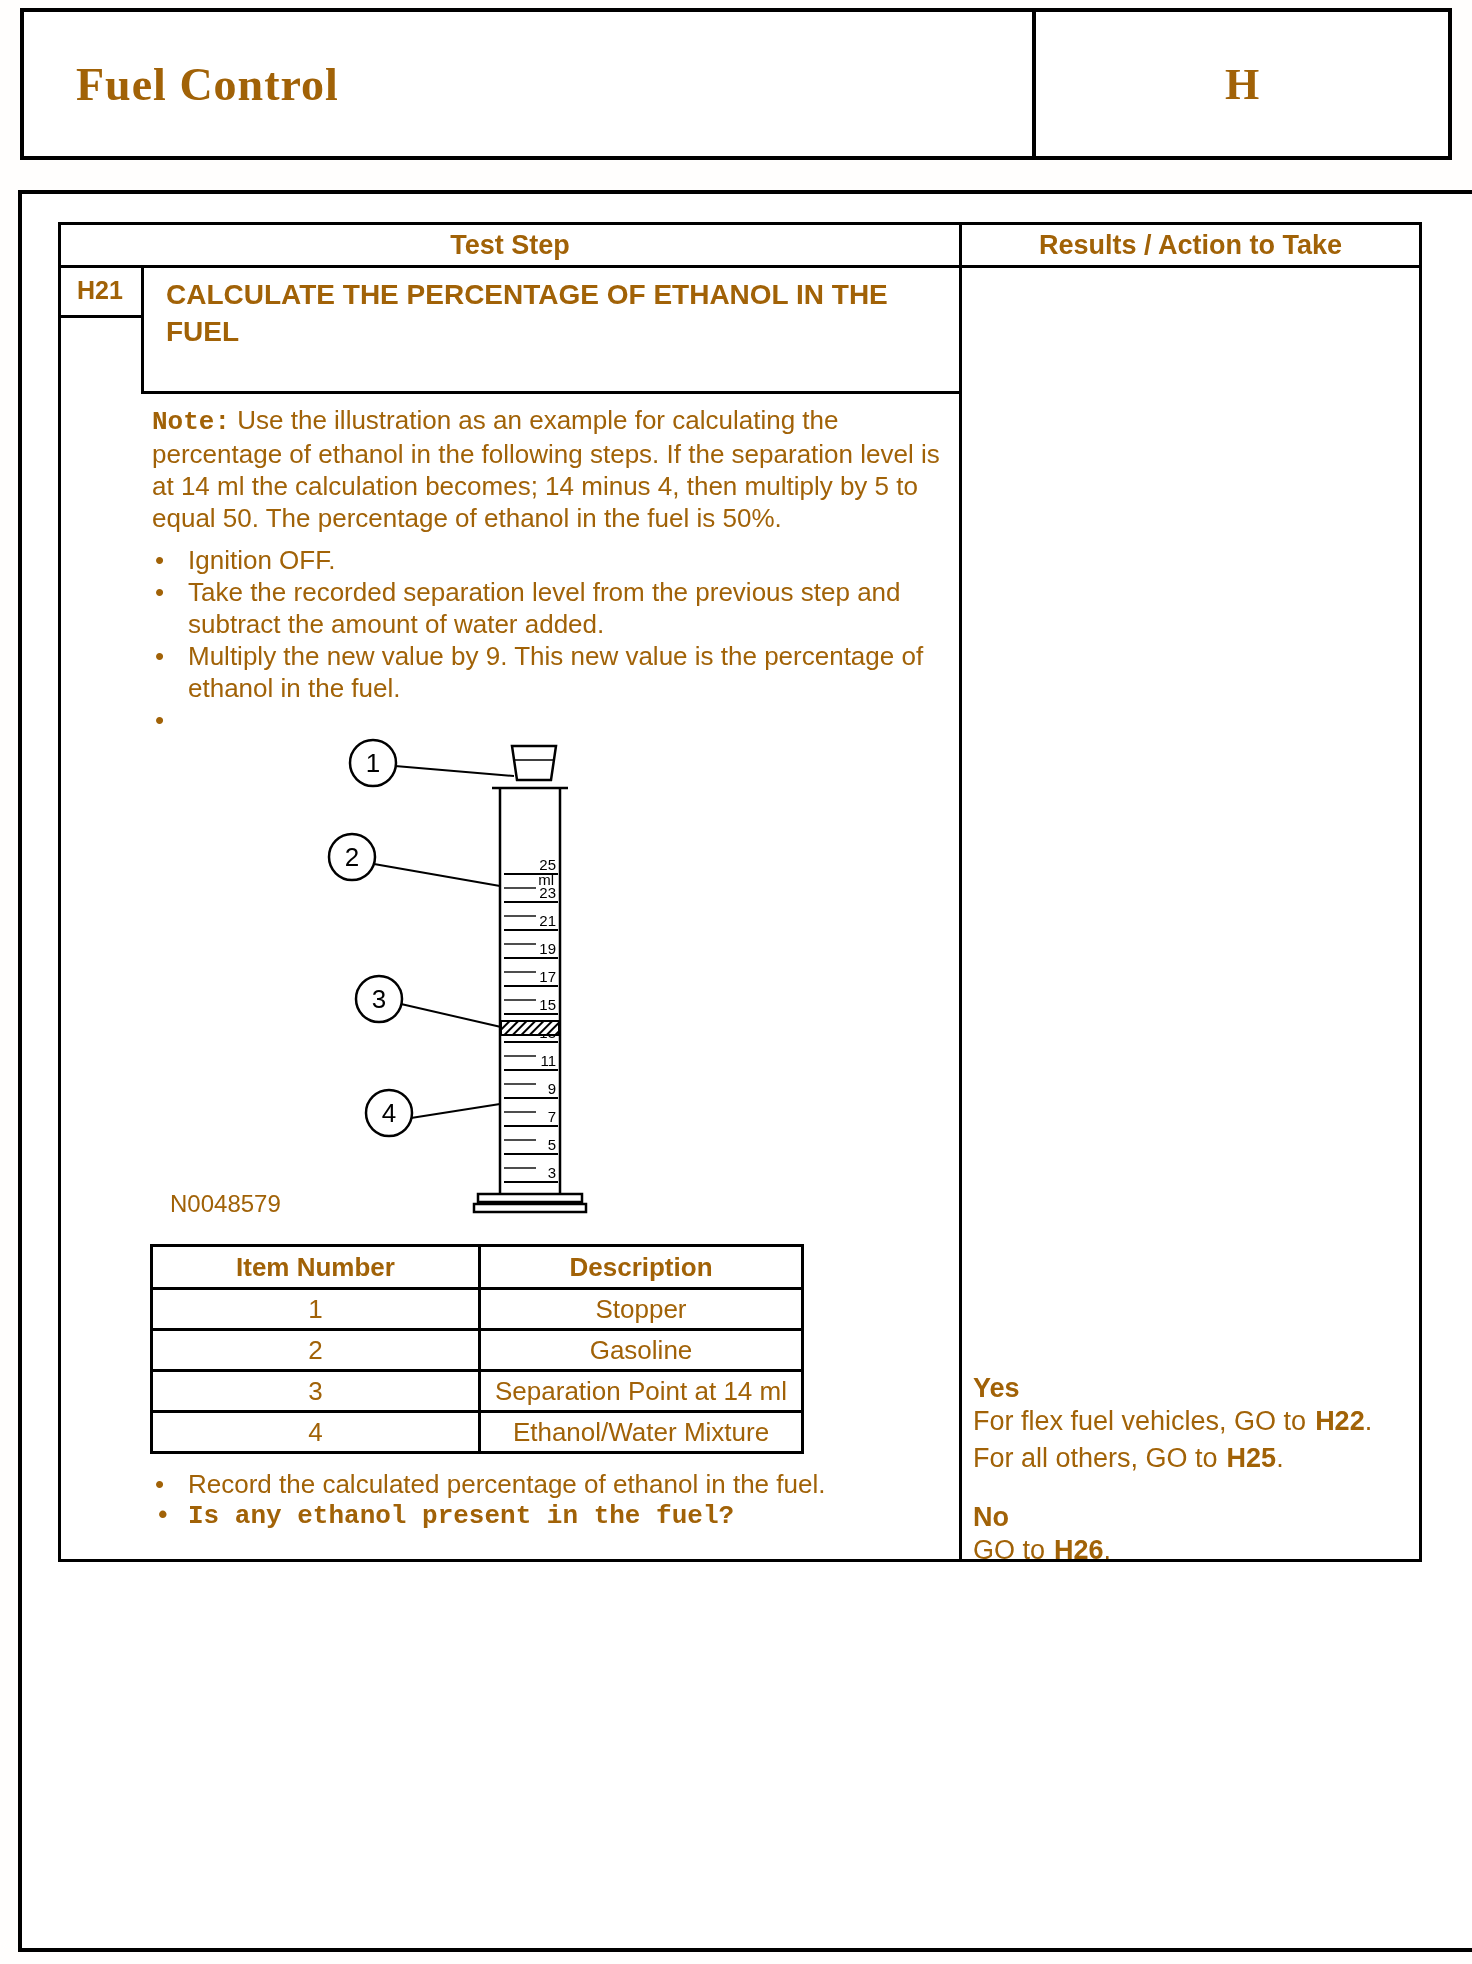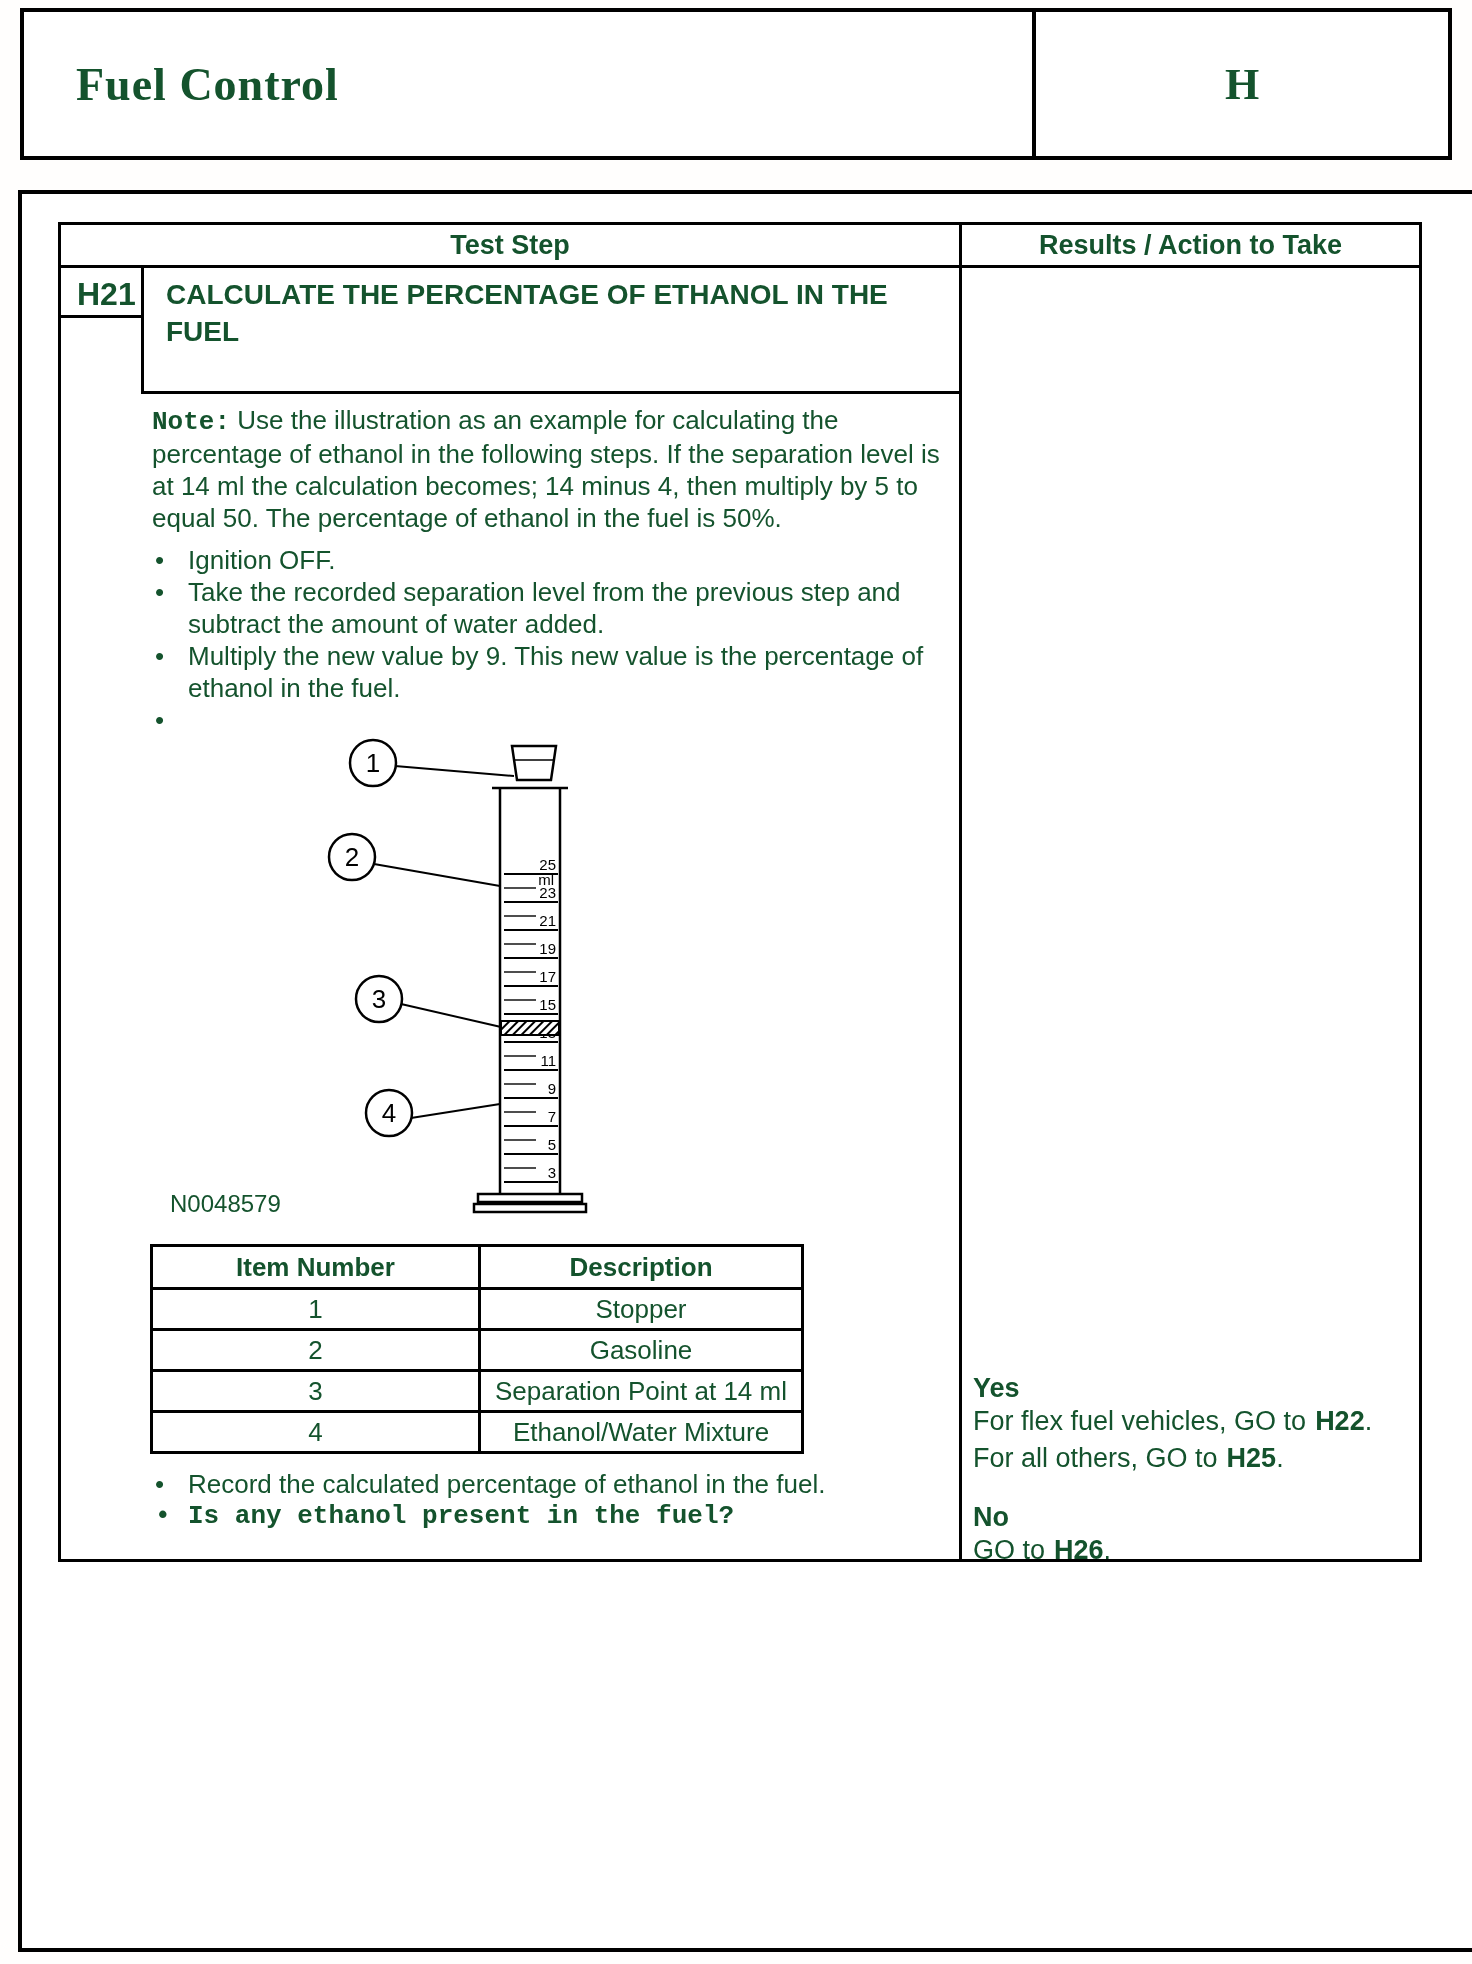--- a/index.html
+++ b/index.html
@@ -1,18 +1,18 @@
 <!DOCTYPE html>
 <html><head>
 <meta charset="utf-8">
 <style>
   html,body { margin:0; padding:0; background:#fff; }
   .page {
     position:relative; width:1472px; height:1964px; background:#fffefd;
-    font-family:"Liberation Sans", sans-serif; color:#14532d; overflow:hidden;
+    font-family:"Liberation Sans", sans-serif; color:#a16207; overflow:hidden;
   }
   .b { font-weight:700;font-family:Liberation Mono, monospace; }
 
   
   .header-box { position:absolute; left:20px; top:8px; width:1424px; height:144px; border:4px solid #000; background:#fff; }
   .header-title {
     position:absolute; left:52px; top:50%; transform:translateY(-50%);
     font-family:"Liberation Serif", serif; font-weight:700; font-size:46px; letter-spacing:1px;
   }
   .header-divider { position:absolute; left:1008px; top:0; height:100%; width:4px; background:#000; }
@@ -26,21 +26,21 @@
 
   
   .test-table { position:absolute; left:36px; top:28px; width:1358px; height:1334px; border:3px solid #000; font-size:26px; }
   .col-div { position:absolute; left:898px; top:0; bottom:0; width:3px; background:#000; }
   .thead-row { position:absolute; left:0; right:0; top:0; height:40px; border-bottom:3px solid #000; }
   .th-left  { position:absolute; left:0; width:898px; height:40px; line-height:40px; text-align:center; font-weight:700; font-size:27px; }
   .th-right { position:absolute; left:901px; right:0; height:40px; line-height:40px; text-align:center; font-weight:700; font-size:27px;border-radius:8px; }
 
   .step-id-cell {
     position:absolute; left:0; top:43px; width:80px; height:50px; box-sizing:border-box;
-    border-bottom:3px solid #000; font-weight:700; font-size:32px; padding:8px 0 0 16px;
+    border-bottom:3px solid #000; font-weight:700; font-size:25px; padding:8px 0 0 16px;
   }
   .id-vline { position:absolute; left:80px; top:43px; width:3px; height:126px; background:#000; }
   .step-title-cell {
     position:absolute; left:83px; top:43px; width:815px; height:126px; box-sizing:border-box;
     border-bottom:3px solid #000; padding:8px 30px 0 22px;
     font-weight:700; font-size:28px; line-height:37px;
   }
 
   .body-cell {
     position:absolute; left:83px; top:169px; width:815px; box-sizing:border-box;

